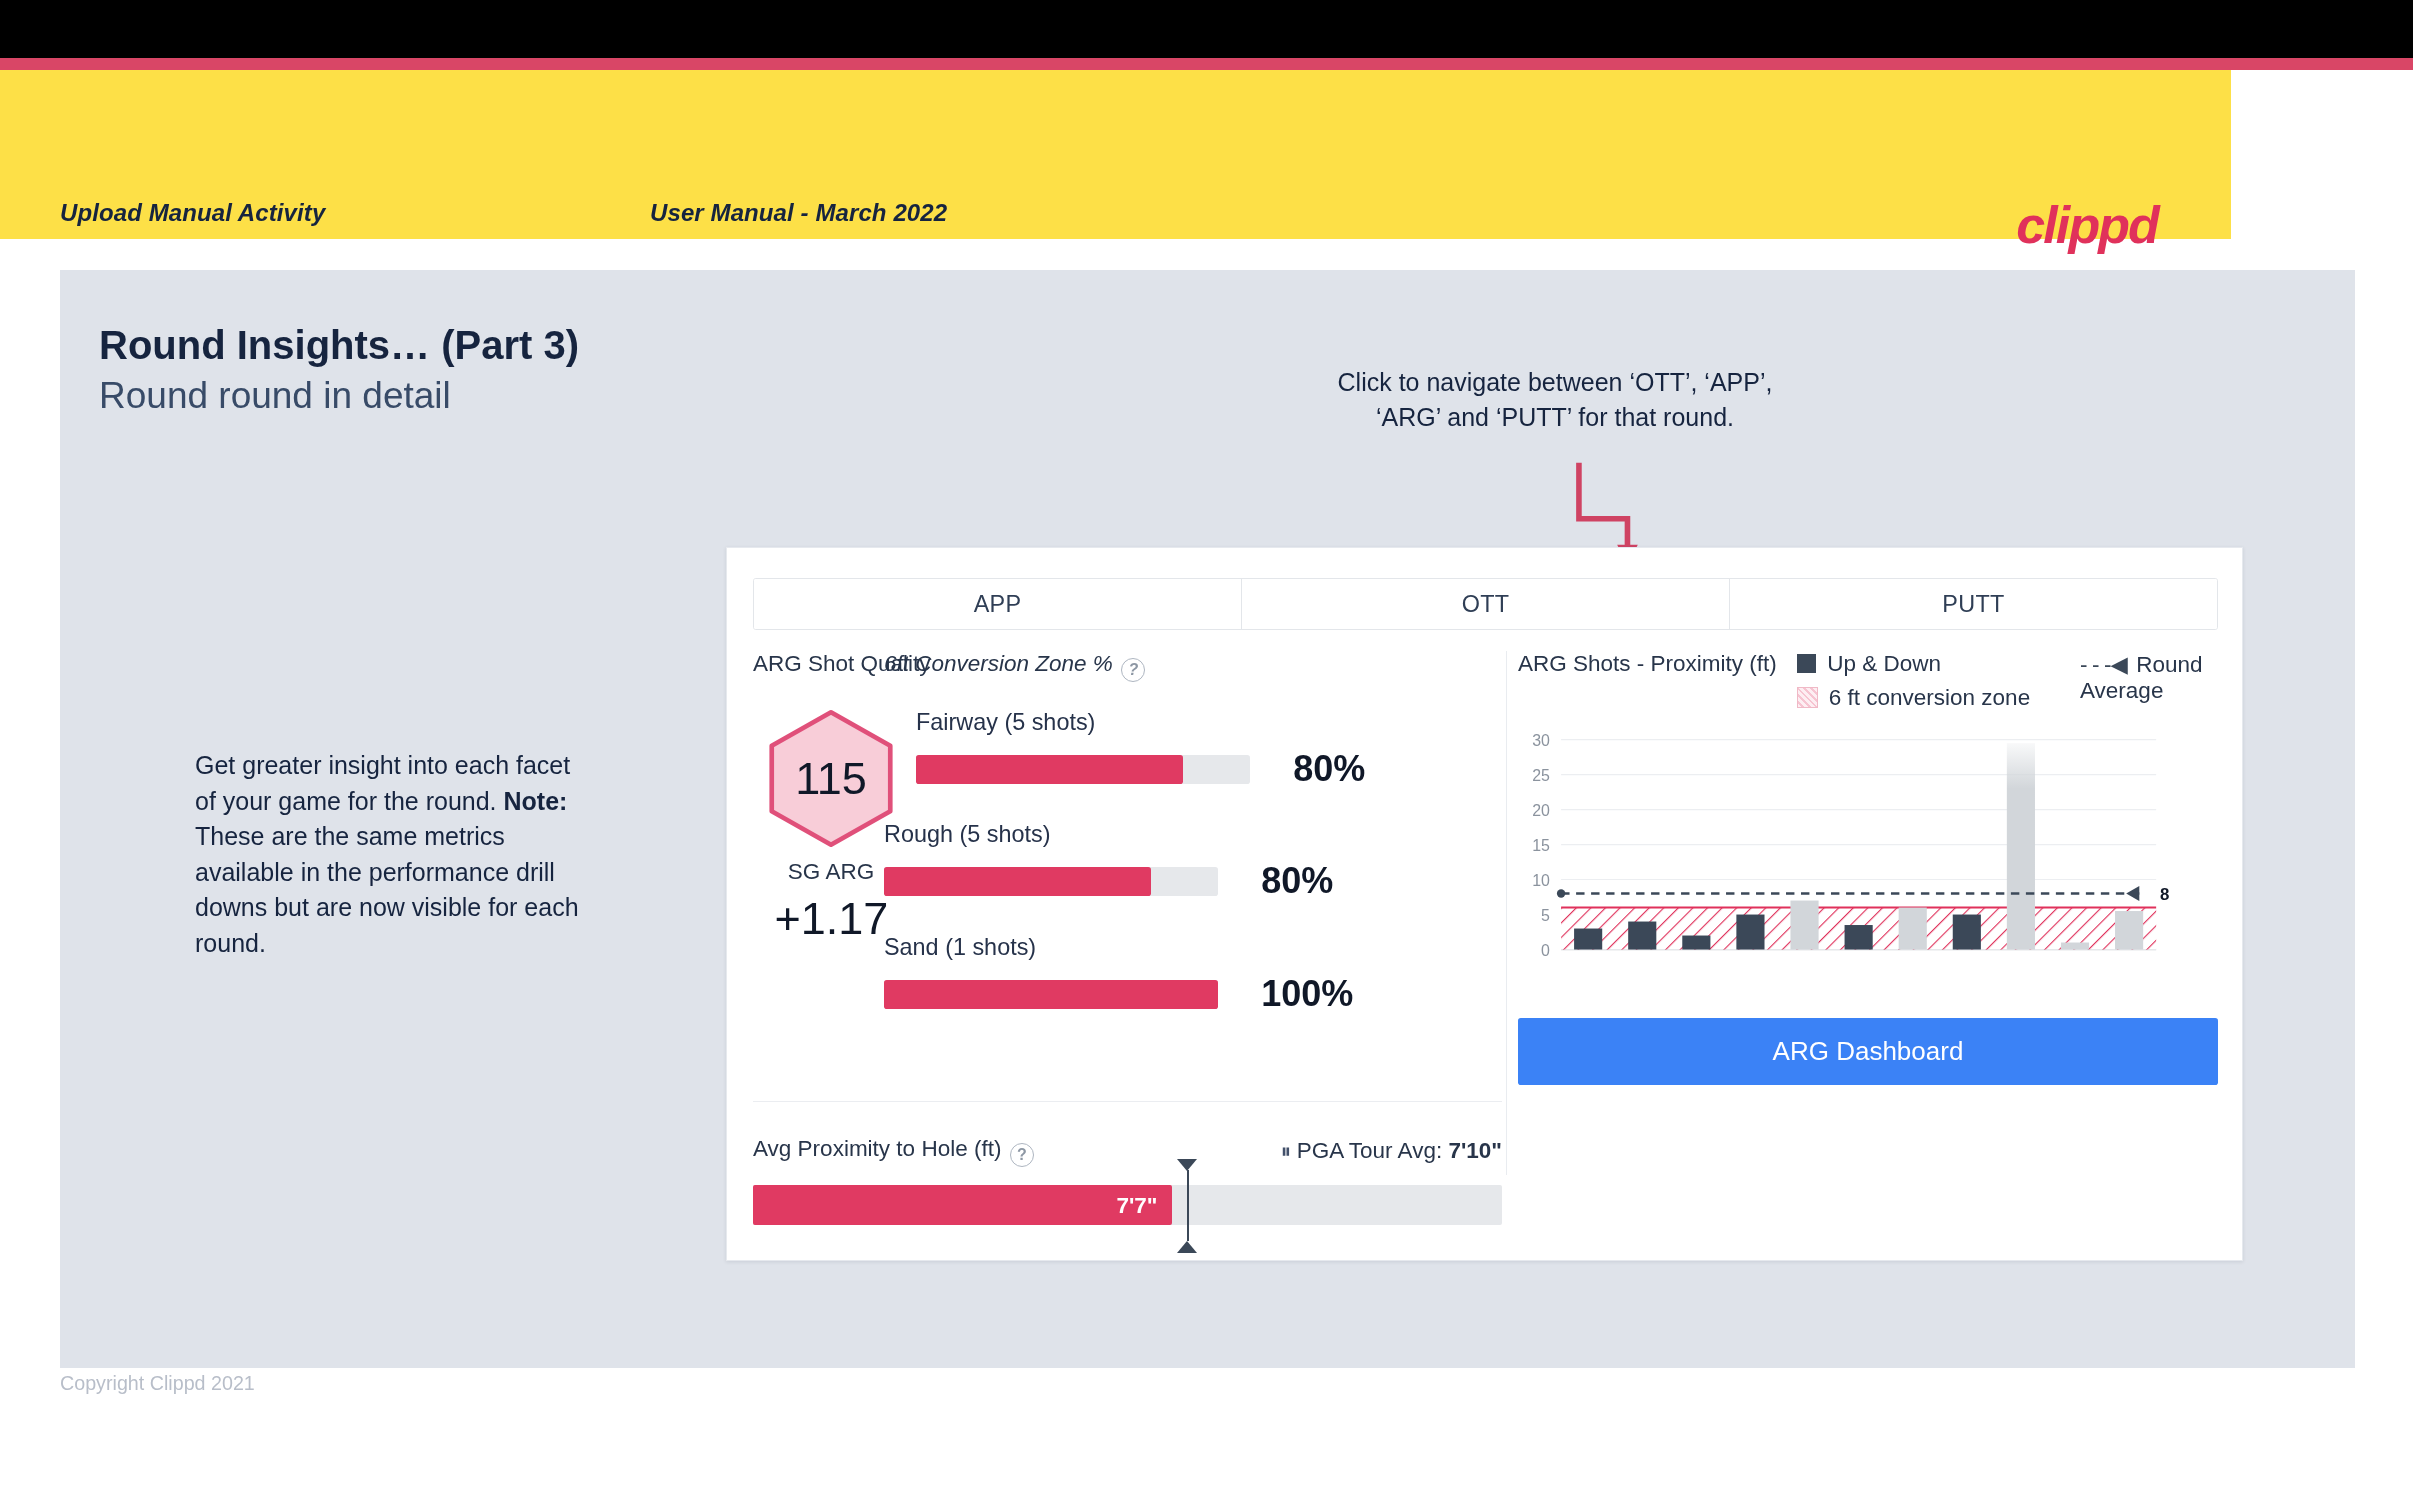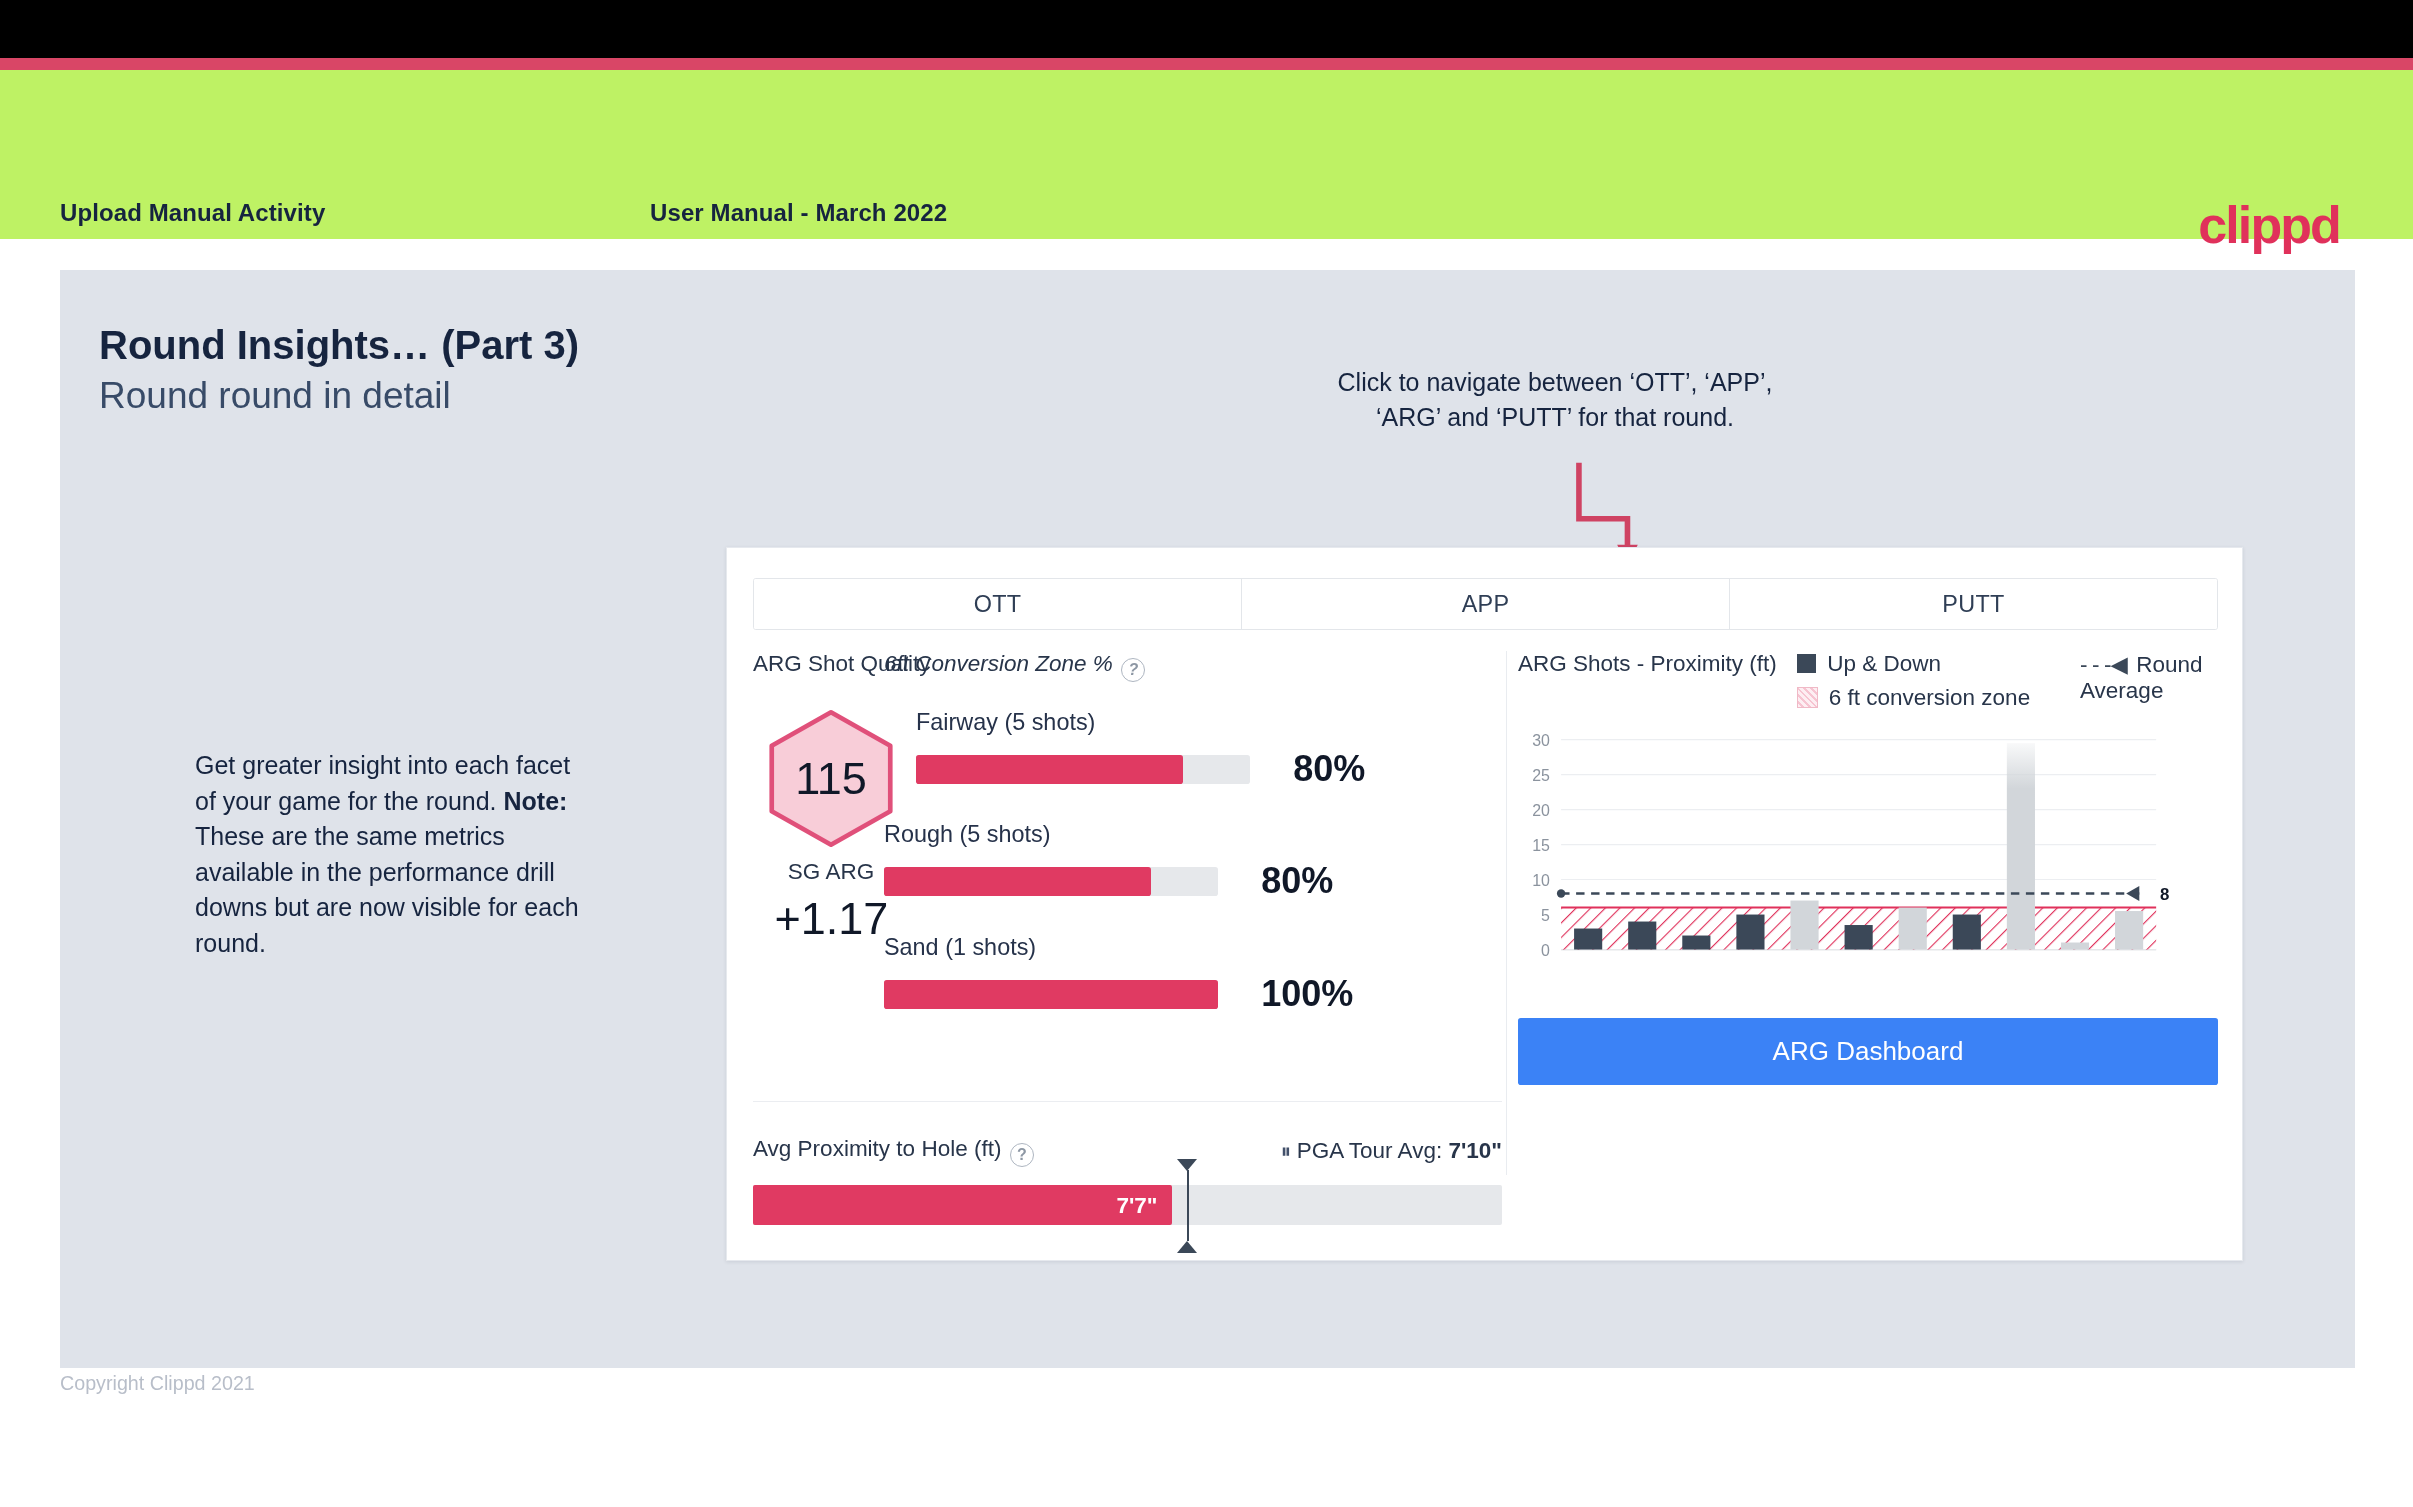--- a/index.html
+++ b/index.html
@@ -2,21 +2,21 @@
 <html style="font-size:15px"><head>
 <meta charset="utf-8">
 <style>
   * { box-sizing: border-box; margin:0; padding:0; }
   html,body { width:2413px; height:1508px; background:#000; font-family:"Liberation Sans", sans-serif; }
   #slide { position:absolute; left:0; top:0; width:2413px; height:1508px; background:#ffffff; overflow:hidden; }
 
   .topbar-black { position:absolute; left:0; top:0; width:2413px; height:58px; background:#000000; }
   .topbar-pink  { position:absolute; left:0; top:58px; width:2413px; height:12px; background:#d94666; }
 
-  .hdr { position:absolute; left:0; top:70px; width:2413px; height:169px; background:#bef264; }
+  .hdr { position:absolute; left:0; top:70px; width:2231px; height:169px; background:#fde047;font-style:italic; }
   .hdr-left  { position:absolute; left:60px;  top:129px; font-size:24px; font-weight:600; color:#16243f; letter-spacing:0.1px;}
   .hdr-mid   { position:absolute; left:650px; top:129px; font-size:24px; font-weight:600; color:#16243f; letter-spacing:0.1px;}
   .logo { position:absolute; right:73px; top:129px; font-size:52px; font-weight:800; color:#e0315b; letter-spacing:-1.9px; line-height:1; }
   .hdr-rule { position:absolute; left:60px; top:240px; width:2295px; height:2.8px; background:#d94666; }
 
   .stage { position:absolute; left:60px; top:270px; width:2295px; height:1098px; background:#dfe3ea; }
 
   .title1 { position:absolute; left:99px; top:323px; font-size:40px; font-weight:700; color:#16243f; }
   .title2 { position:absolute; left:99px; top:375px; font-size:37px; font-weight:400; color:#384b68; }
 
@@ -121,22 +121,22 @@
     <path d="M58,116 L47,92 L69,92 Z" fill="#cf4363"></path>
   </svg>
 
   <div class="leftnote">
     <span>Get greater insight into each facet of your game for the round. </span><b>Note:</b><span> These are the same metrics available in the performance drill downs but are now visible for each round.</span>
   </div>
 
   <div class="card">
 
     <div class="tabs">
+      <div class="tab">APP</div>
       <div class="tab">OTT</div>
-      <div class="tab">APP</div>
       <div class="tab">PUTT</div>
     </div>
 
     <div class="vdivider"></div>
 
     <div class="panelL">
 
       <div class="argQualityLbl">ARG Shot Quality</div>
       <div class="convLbl">
         <span>6ft Conversion Zone %</span><span class="qmark">?</span>

